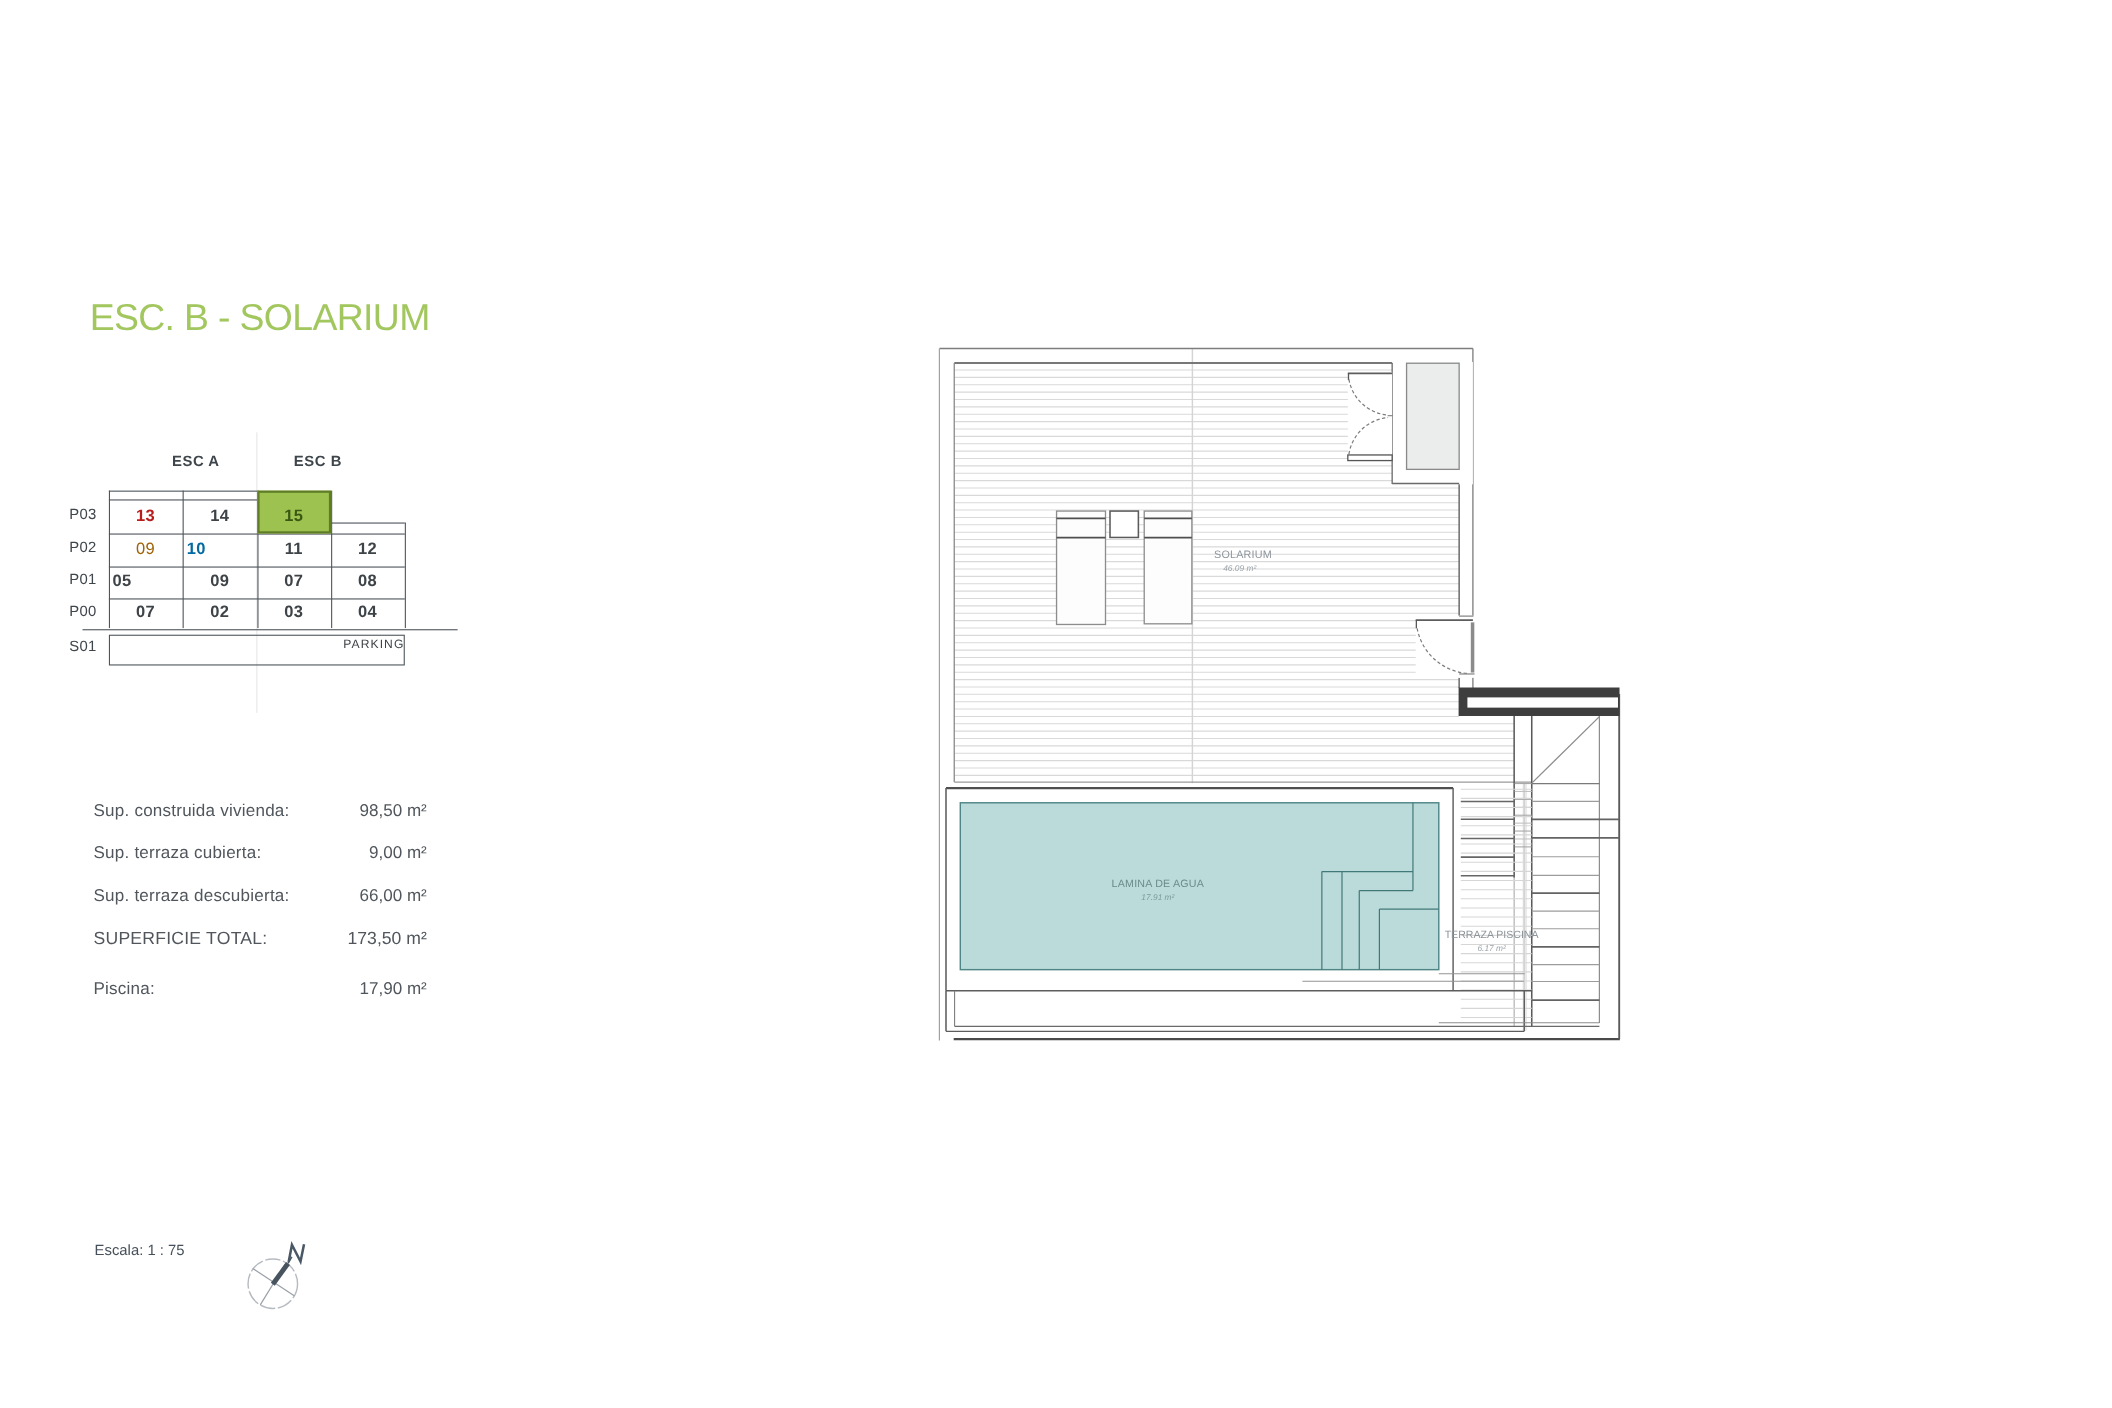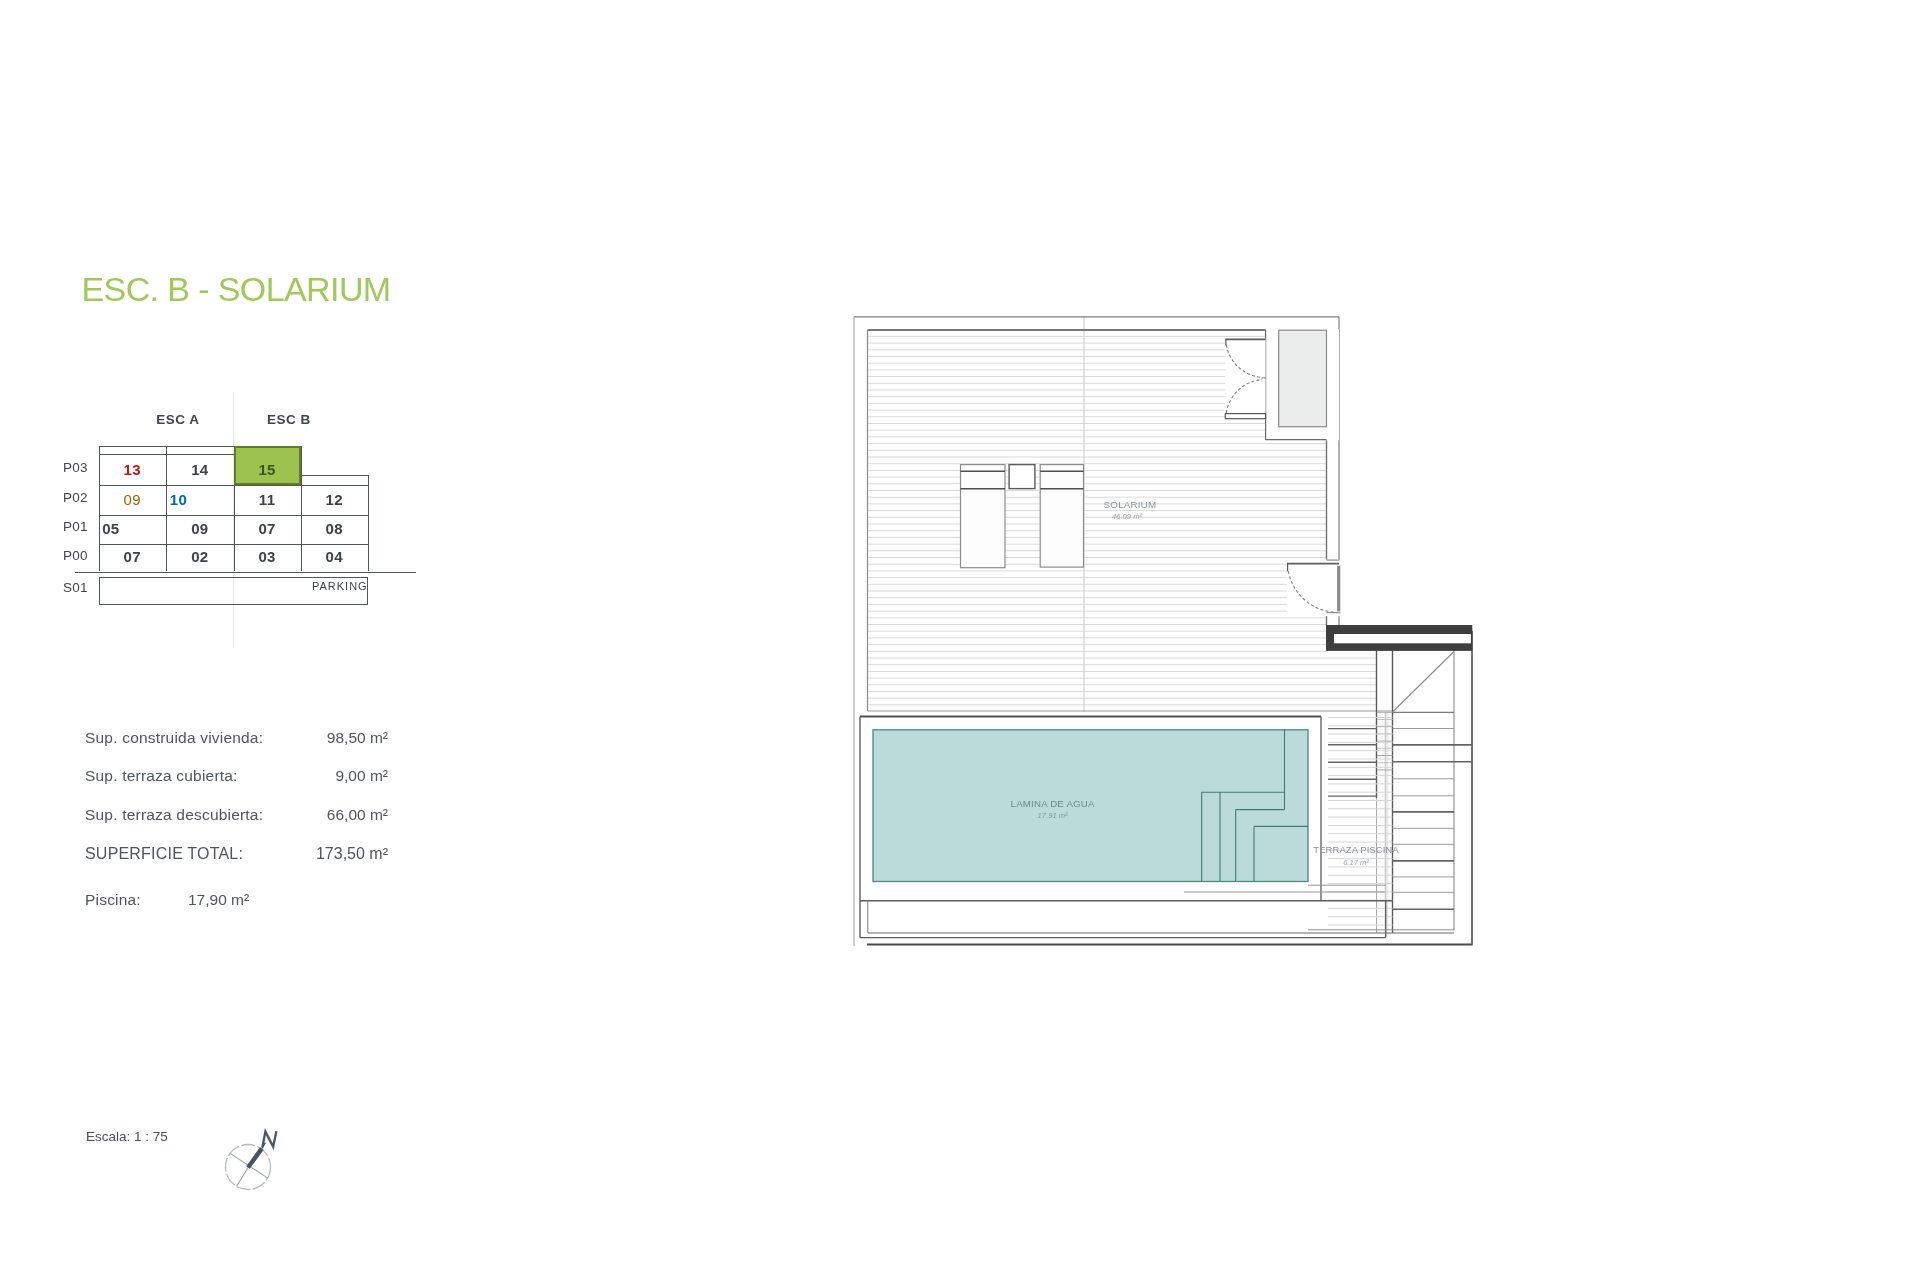--- a/index.html
+++ b/index.html
@@ -58,21 +58,21 @@
 
 <div style="position:absolute;left:85px;top:729px;font-size:15.5px;color:#50565c;letter-spacing:0.2px">Sup. construida vivienda:</div>
     <div style="position:absolute;left:188px;top:729px;width:200px;text-align:right;font-size:15.5px;color:#50565c">98,50 m²</div>
     <div style="position:absolute;left:85px;top:767px;font-size:15.5px;color:#50565c;letter-spacing:0.2px">Sup. terraza cubierta:</div>
     <div style="position:absolute;left:188px;top:767px;width:200px;text-align:right;font-size:15.5px;color:#50565c">9,00 m²</div>
     <div style="position:absolute;left:85px;top:805.5px;font-size:15.5px;color:#50565c;letter-spacing:0.2px">Sup. terraza descubierta:</div>
     <div style="position:absolute;left:188px;top:805.5px;width:200px;text-align:right;font-size:15.5px;color:#50565c">66,00 m²</div>
     <div style="position:absolute;left:85px;top:844.5px;font-size:16px;color:#50565c;letter-spacing:0.2px">SUPERFICIE TOTAL:</div>
     <div style="position:absolute;left:188px;top:844.5px;width:200px;text-align:right;font-size:16px;color:#50565c">173,50 m²</div>
     <div style="position:absolute;left:85px;top:890.5px;font-size:15.5px;color:#50565c;letter-spacing:0.2px">Piscina:</div>
-    <div style="position:absolute;left:188px;top:890.5px;width:200px;text-align:left;font-size:15.5px;color:#50565c">17,90 m²</div>
+    <div style="position:absolute;left:188px;top:890.5px;width:200px;text-align:right;font-size:15.5px;color:#50565c">17,90 m²</div>
 
 <div style="position:absolute;left:86px;top:1129px;font-size:13.5px;color:#46505a">Escala: 1 : 75</div>
 
 <svg style="position:absolute;left:215px;top:1120px" width="80" height="80" viewBox="0 0 80 80">
 <circle cx="33" cy="47" r="22.5" fill="none" stroke="#b7bbc1" stroke-width="1.3" stroke-dasharray="14 2.4"></circle>
 <line x1="14.7" y1="33.1" x2="52.8" y2="58.1" stroke="#9aa0a8" stroke-width="1.1"></line>
 <line x1="21.6" y1="66.3" x2="44.3" y2="29.3" stroke="#9aa0a8" stroke-width="1.1"></line>
 <line x1="33" y1="47.5" x2="46.8" y2="28.6" stroke="#47535f" stroke-width="4.4"></line>
 <line x1="46.8" y1="28.6" x2="50.3" y2="22.6" stroke="#47535f" stroke-width="1.4"></line>
 <path d="M 47.4,27.2 L 50.4,11.6 L 58.2,26.8 L 61.4,11.2" fill="none" stroke="#4a5866" stroke-width="2.3"></path>

